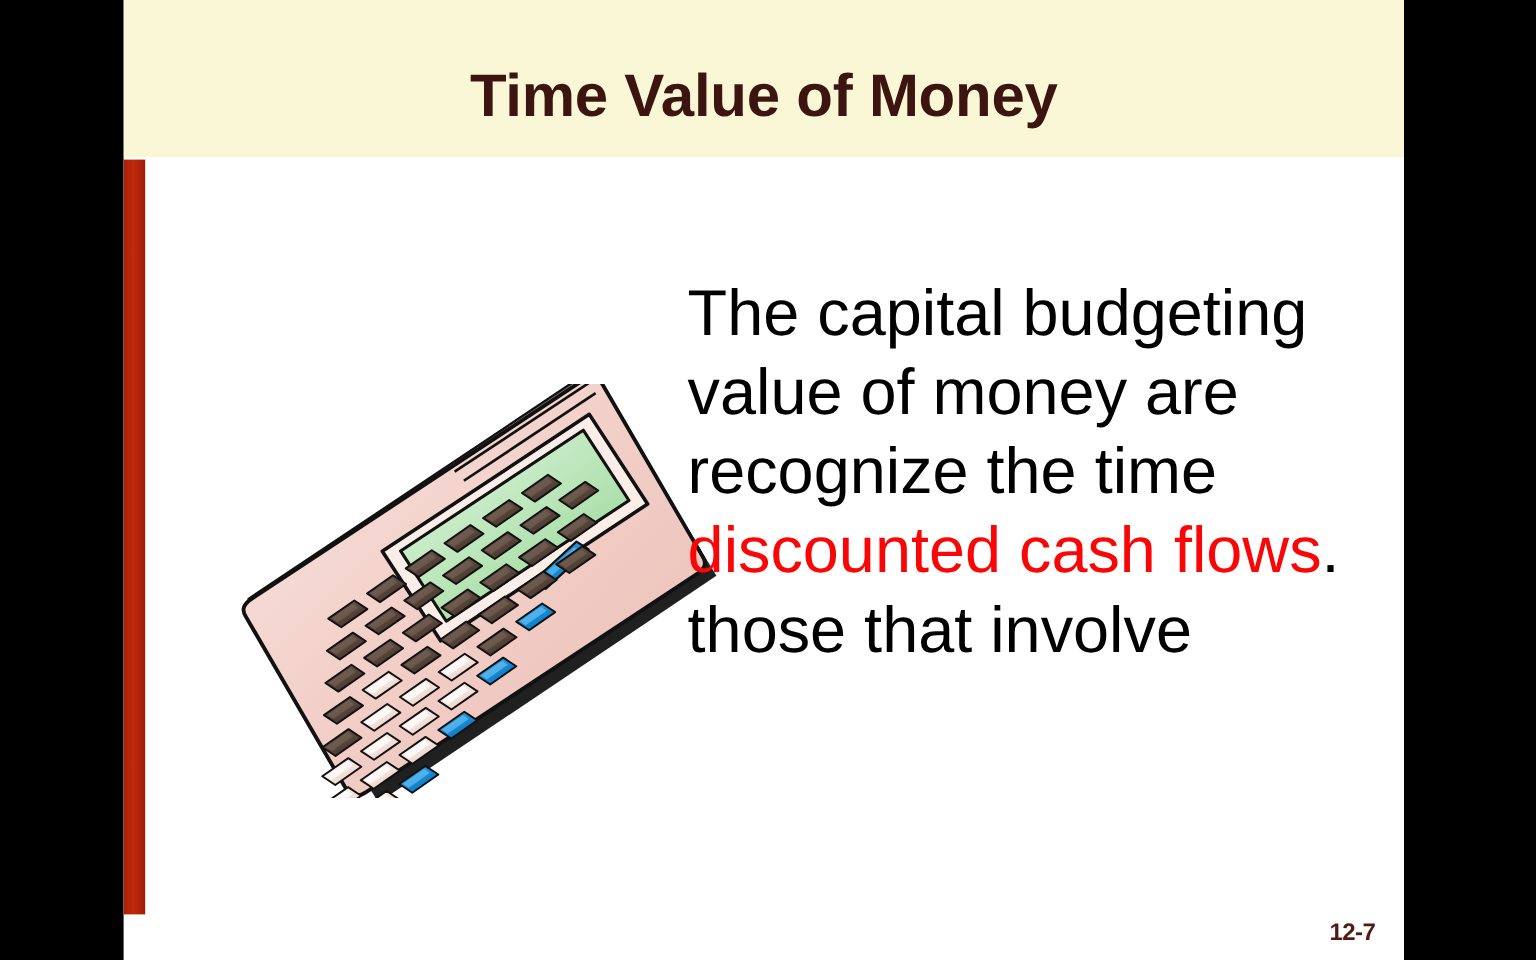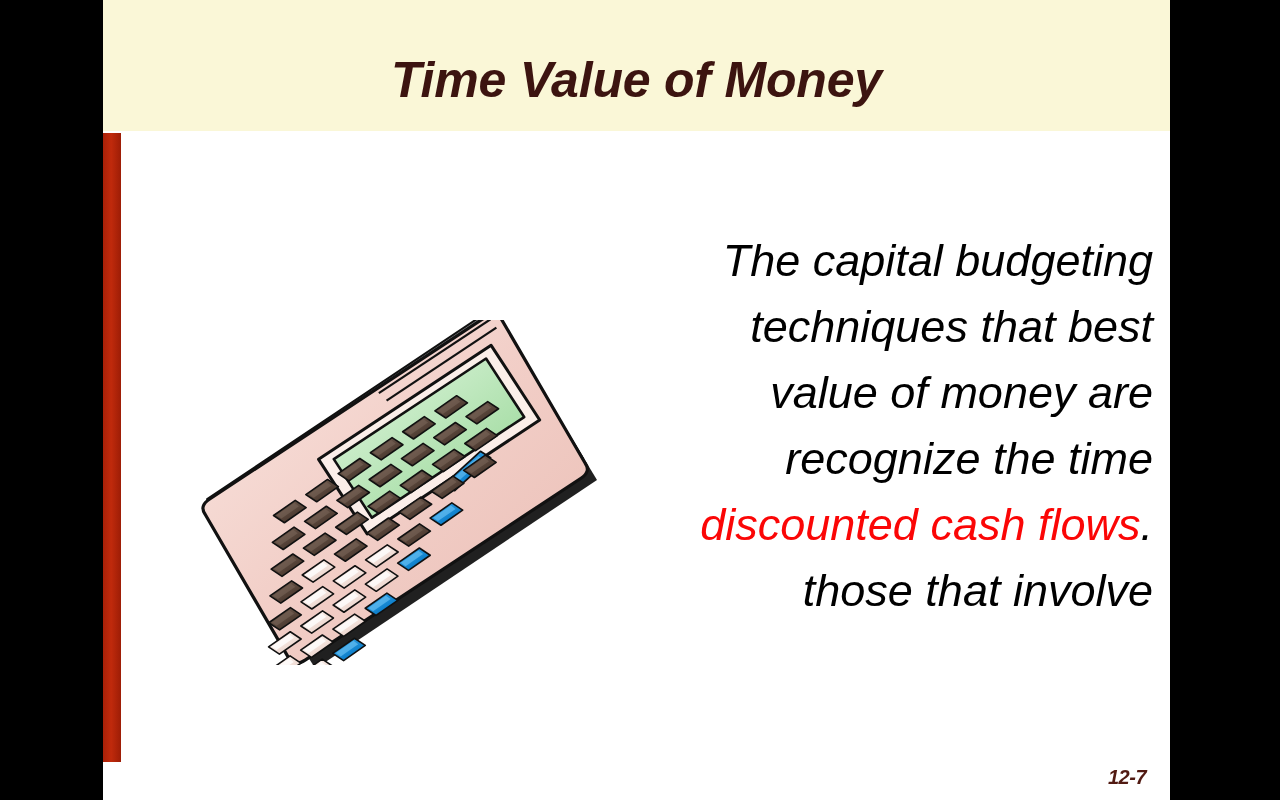--- a/index.html
+++ b/index.html
@@ -24,21 +24,20 @@
 
   
   .canvas {
     position: absolute;
     left: 103px;
     top: 0px;
     width: 1067px;
     height: 800px;
     background: #ffffff;
     overflow: hidden;
-    font-style: italic;
   }
 
   
   .title-banner {
     position: absolute;
     left: 0px;
     top: 0px;
     width: 1067px;
     height: 131px;
     background: #faf7d7;
@@ -68,23 +67,23 @@
     background: #b02208;
     background: linear-gradient(90deg,#a82007 0%, #c02a0c 45%, #9d1d06 100%);
   }
 
   
   .body-text {
     position: absolute;
     left: 470px;
     top: 228px;
     width: 580px;
-    text-align: right;
+    text-align: left;
     font-family: "Liberation Sans", sans-serif;
-    font-size: 45px;
+    font-size: 54px;
     font-weight: 400;
     line-height: 66px;
     color: #000000;
   }
   .body-text .line { display: block; white-space: nowrap; }
   .hl-red { color: #fb0606; }
   .period { color: #000000; }
 
   
   .page-number {
@@ -338,21 +337,20 @@
                 <use href="#keyBlue"></use>
               </g>
           </g>
 
         </g>
       </svg>
     </div>
 
     <div class="body-text">
       <span class="line">The capital budgeting</span>
-      <span class="line">techniques that best</span>
       <span class="line">value of money are</span>
       <span class="line">recognize the time</span>
       <span class="line"><span class="hl-red">discounted cash flows</span><span class="period">.</span></span>
       <span class="line">those that involve</span>
     </div>
 
     <div class="page-number">12-7</div>
 
   </div>
 </div>

